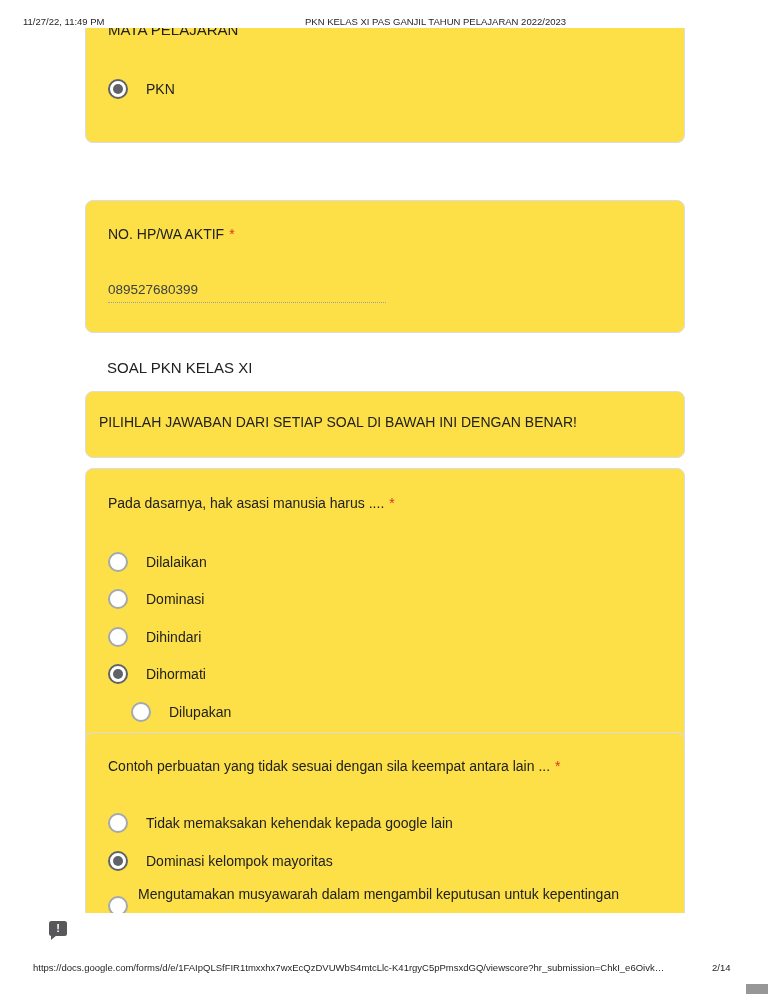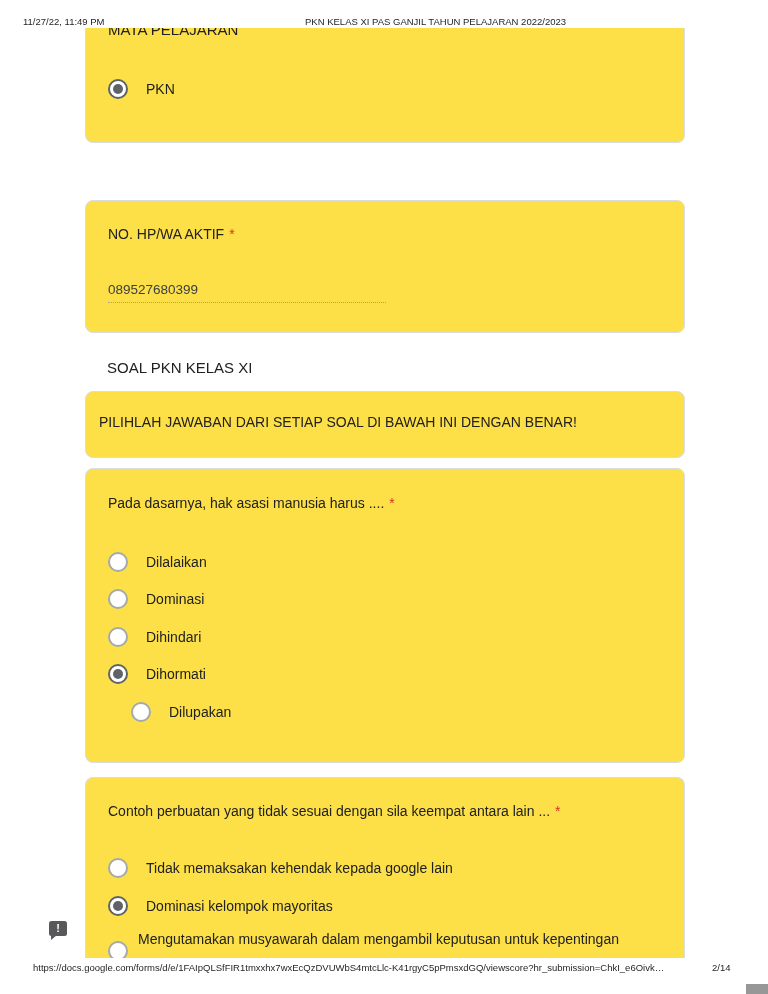--- a/index.html
+++ b/index.html
@@ -101,21 +101,21 @@
     <div class="opt-row" style="top:195px;">
       <span class="radio selected"></span>
       <span class="opt-label">Dihormati</span>
     </div>
     <div class="opt-row" style="top:233px;padding-left:23px;">
       <span class="radio"></span>
       <span class="opt-label">Dilupakan</span>
     </div>
   </div>
 
-  <div class="card card-clip-bottom" style="top:777px; height:181px;padding-left:32px;">
+  <div class="card card-clip-bottom" style="top:732px; height:181px;padding-left:32px;">
     <div class="q-title" style="top:25px;">
       <span>Contoh perbuatan yang tidak sesuai dengan sila keempat antara lain ...</span><span class="req">*</span>
     </div>
     <div class="opt-row" style="top:80px;">
       <span class="radio"></span>
       <span class="opt-label">Tidak memaksakan kehendak kepada google lain</span>
     </div>
     <div class="opt-row" style="top:118px;">
       <span class="radio selected"></span>
       <span class="opt-label">Dominasi kelompok mayoritas</span>

